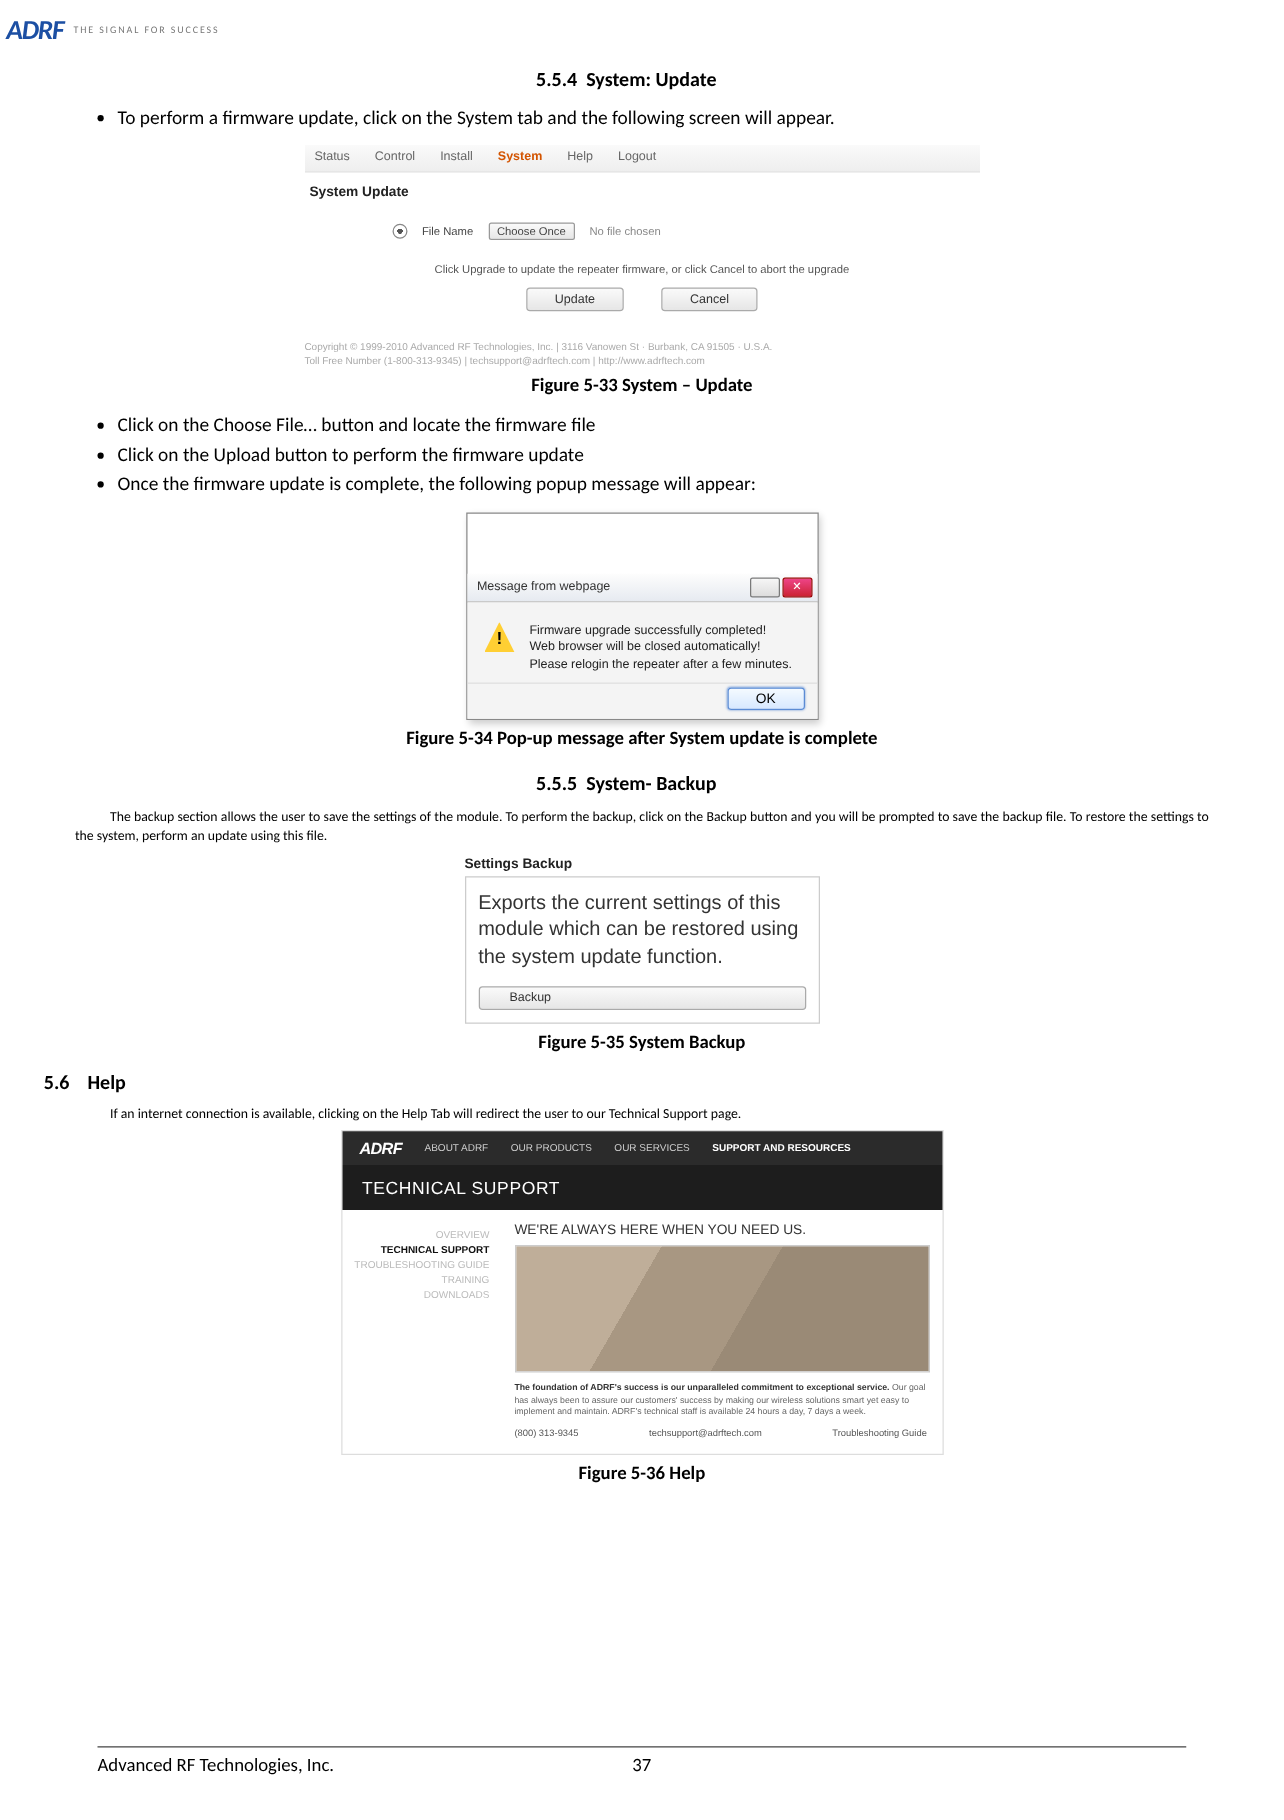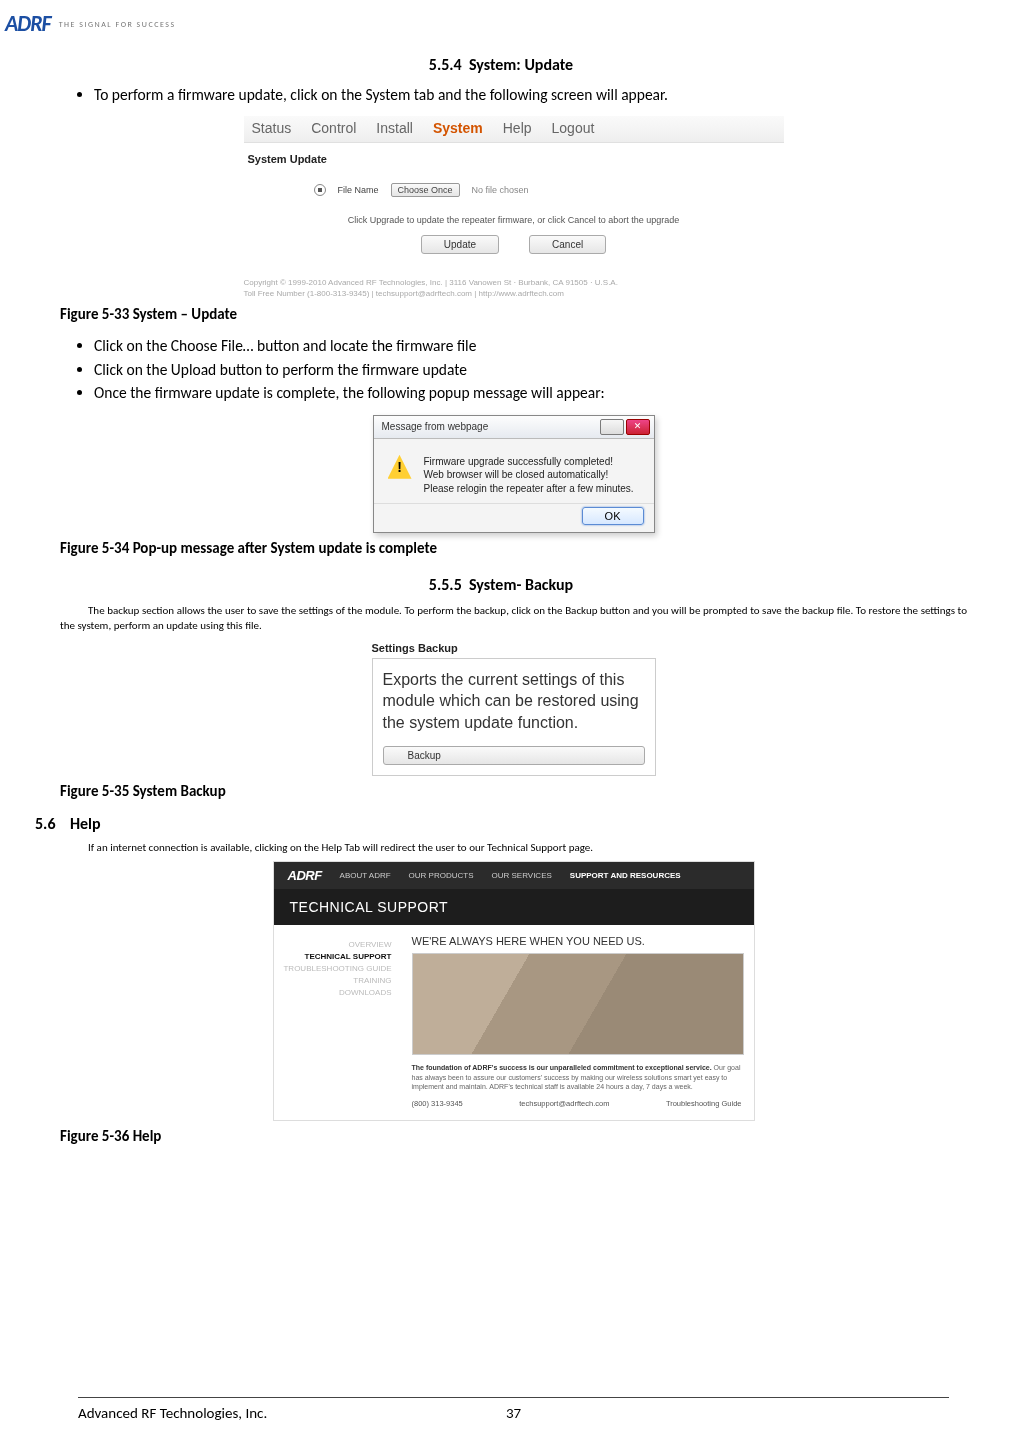--- a/index.html
+++ b/index.html
@@ -52,40 +52,41 @@
   .body-text {
     font-size: 11px;
     line-height: 1.35;
     text-align: justify;
     margin: 6px 0;
     text-indent: 28px;
   }
   ul.bul { margin: 4px 0 10px 10px; padding-left: 24px; font-size: 15.5px; line-height:1.45;}
   ul.bul li { margin: 1px 0; }
   .fig-caption {
+    text-align: center;
     font-weight: 700;
     font-size: 15px;
     margin: 6px 0 12px 0;
   }
   
   .fig1 {
     width: 540px;
     margin: 6px auto 2px auto;
     border: none;
     font-family: Arial, sans-serif;
     font-size: 10px;
     color:#333;
   }
   .fig1-tabs {
     display:flex;
     gap: 20px;
     padding: 4px 8px 6px 8px;
     border-bottom:1px solid #e0e0e0;
     background: linear-gradient(#fafafa,#eee);
-    font-size:14px;
+    font-size:10px;
   }
   .fig1-tabs span { color:#666; }
   .fig1-tabs .active { color:#d35400; font-weight:700; }
   .fig1-title { font-weight:700; padding: 10px 0 10px 4px; font-size:11px; color:#222;}
   .fig1-row { display:flex; align-items:center; gap:12px; padding: 8px 0 14px 70px; font-size:9px; color:#444;}
   .fig1-row .radio { width:10px; height:10px; border:1px solid #888; border-radius:50%; display:inline-block; background:radial-gradient(#555 0 30%, #fff 31% 100%);}
   .fig1-choose { border:1px solid #999; background:linear-gradient(#fafafa,#e6e6e6); padding:1px 6px; font-size:9px; border-radius:2px;}
   .fig1-hint { text-align:center; font-size:9px; color:#555; padding:4px 0 10px 0;}
   .fig1-btnrow { display:flex; justify-content:center; gap:30px; padding-bottom:18px;}
   .fig1-btn { border:1px solid #aaa; background:linear-gradient(#fafafa,#e6e6e6); padding:3px 22px; font-size:10px; border-radius:3px;}
@@ -97,21 +98,21 @@
     border:1px solid #888;
     font-family: "Segoe UI", Arial, sans-serif;
     box-shadow: 2px 3px 6px rgba(0,0,0,.2);
     font-size:10px;
   }
   .fig2-titlebar {
     display:flex; justify-content:space-between; align-items:center;
     background: linear-gradient(#fdfdfd,#e6eaf0);
     padding: 3px 4px 3px 8px;
     border-bottom:1px solid #bbb;
-    font-size:10px; color:#333;
+    font-size:10px; color:#333;margin-top:48px;
   }
   .fig2-close { display:flex; gap:2px;}
   .fig2-close .sq { width:22px; height:14px; border:1px solid #7a7a7a; background:linear-gradient(#f6f6f6,#ddd); border-radius:2px; font-size:9px; text-align:center; line-height:13px; color:#555;}
   .fig2-close .x { background: linear-gradient(#e48,#c23); color:#fff; border-color:#900;}
   .fig2-body { display:flex; gap:12px; padding: 16px 14px 8px 14px; background:#f4f4f4;}
   .fig2-warn {
     width:24px; height:24px;
     background: #ffcf33;
     clip-path: polygon(50% 0, 100% 100%, 0 100%);
     display:flex; align-items:center; justify-content:center;

